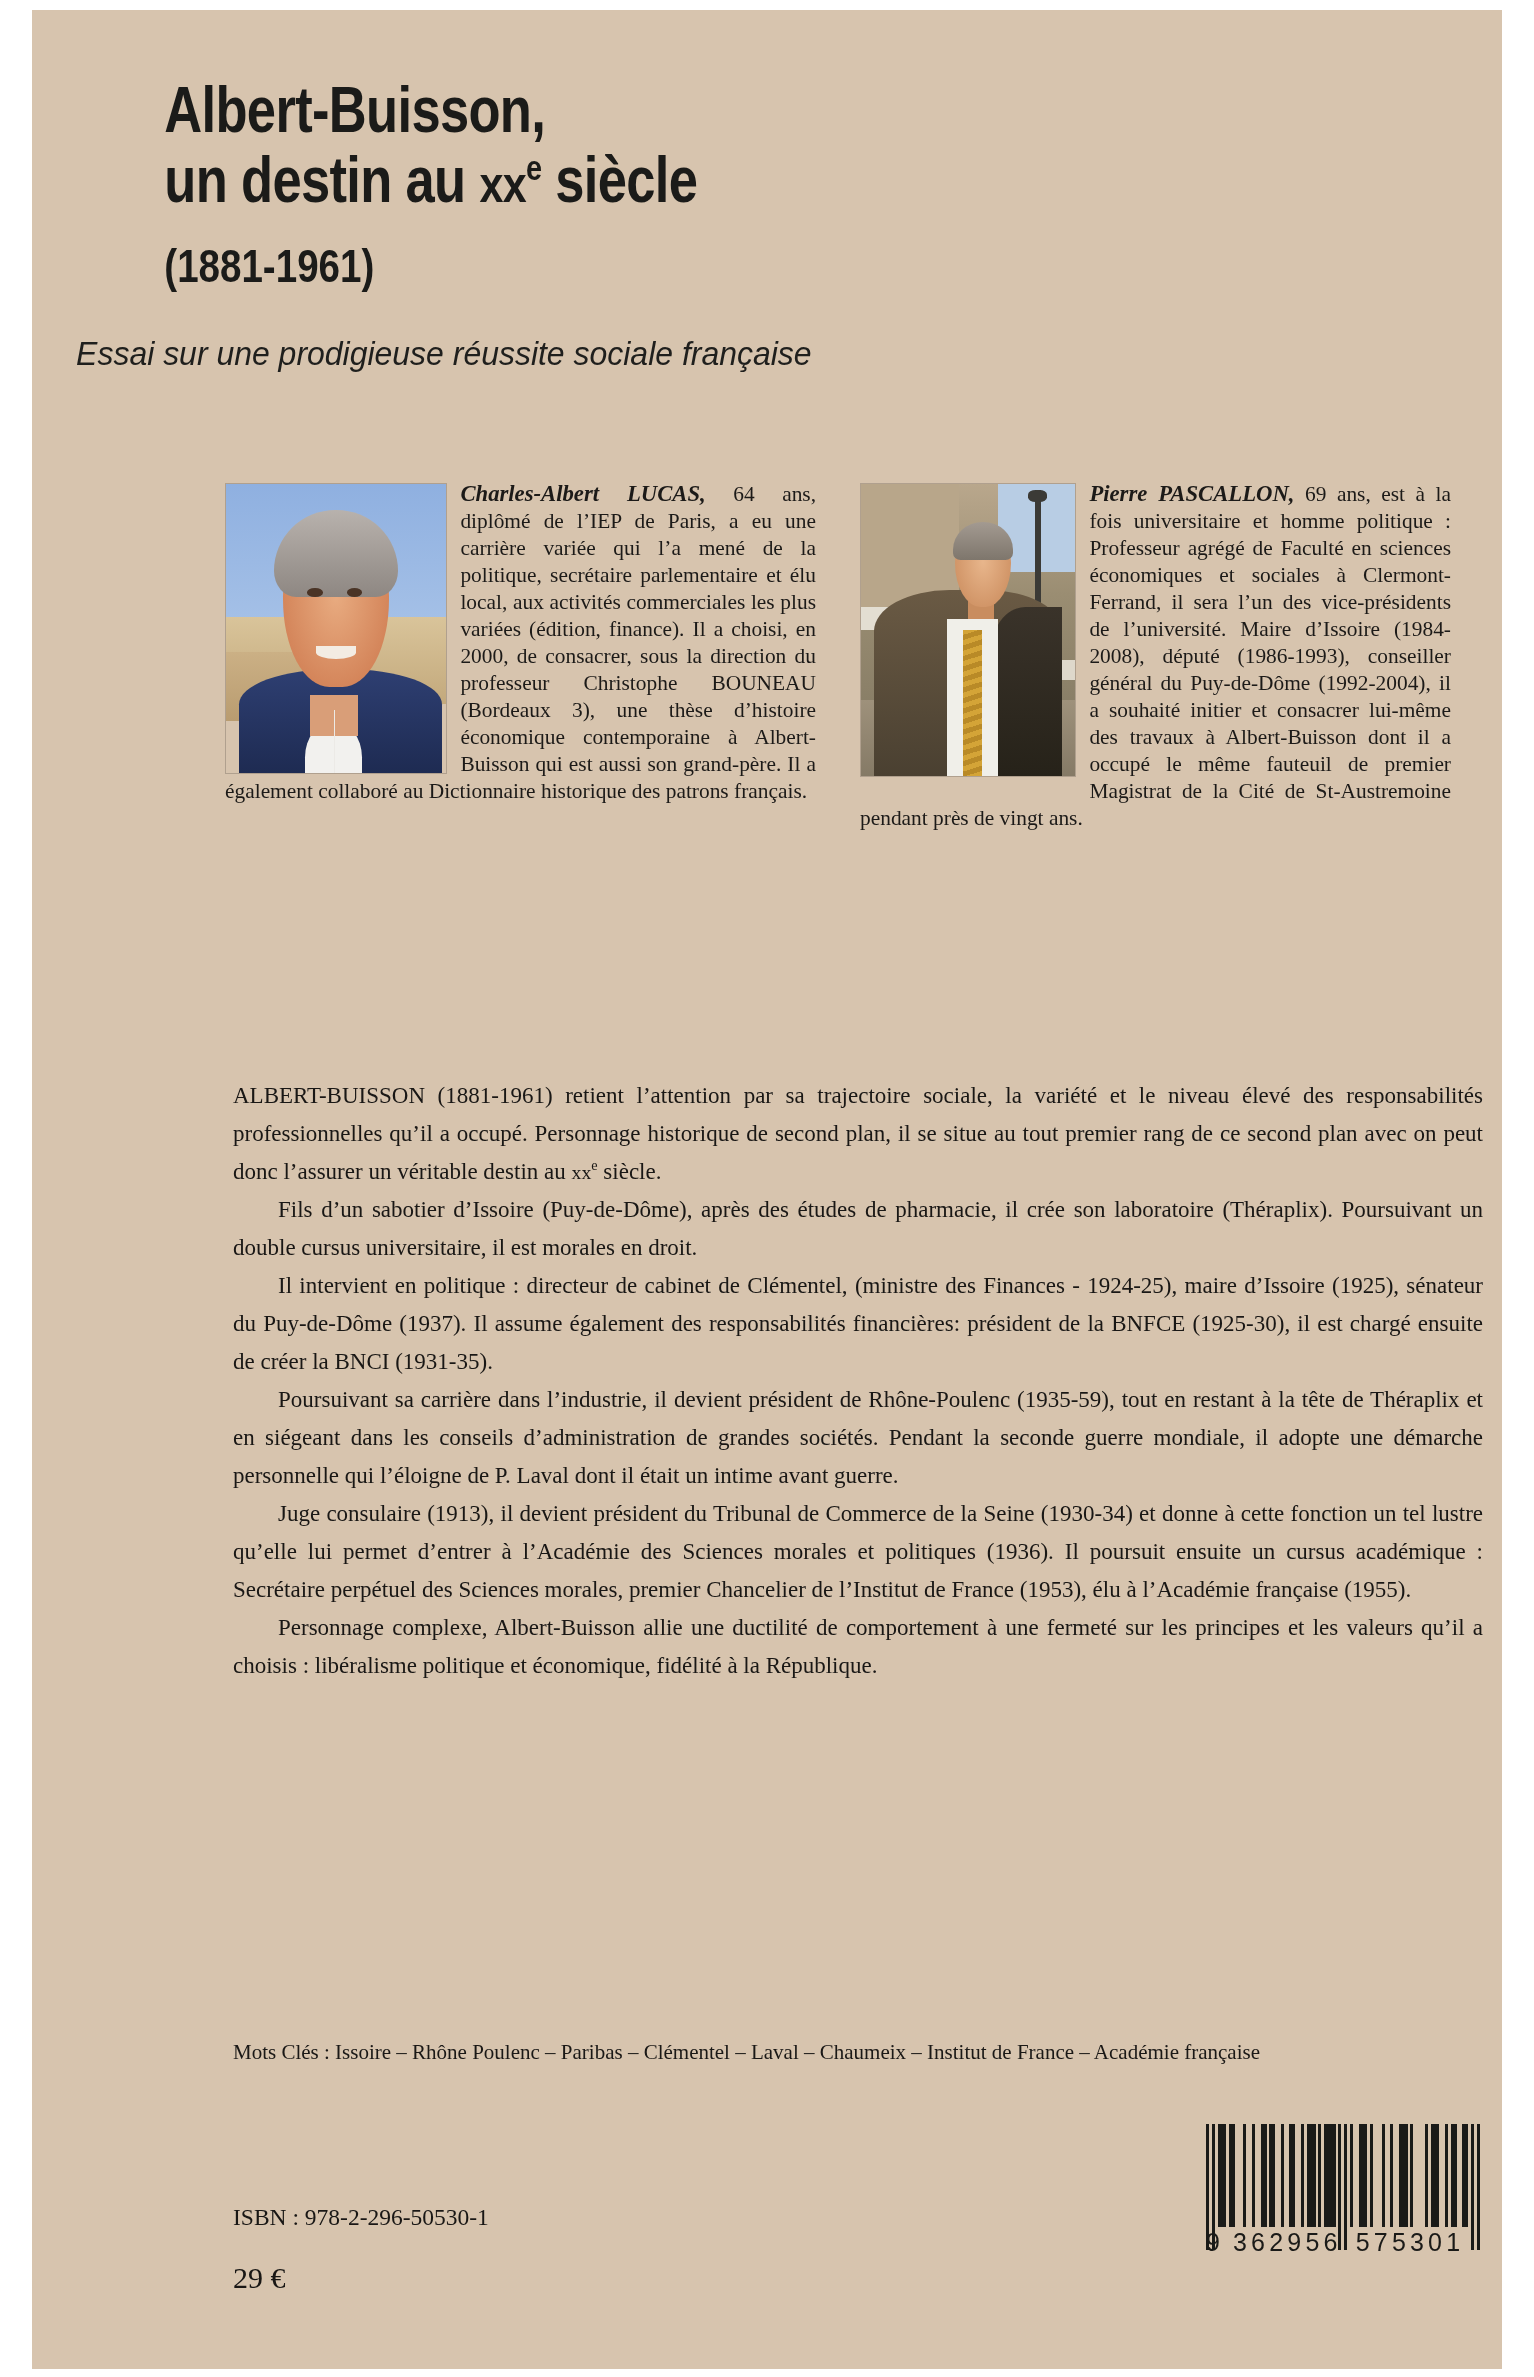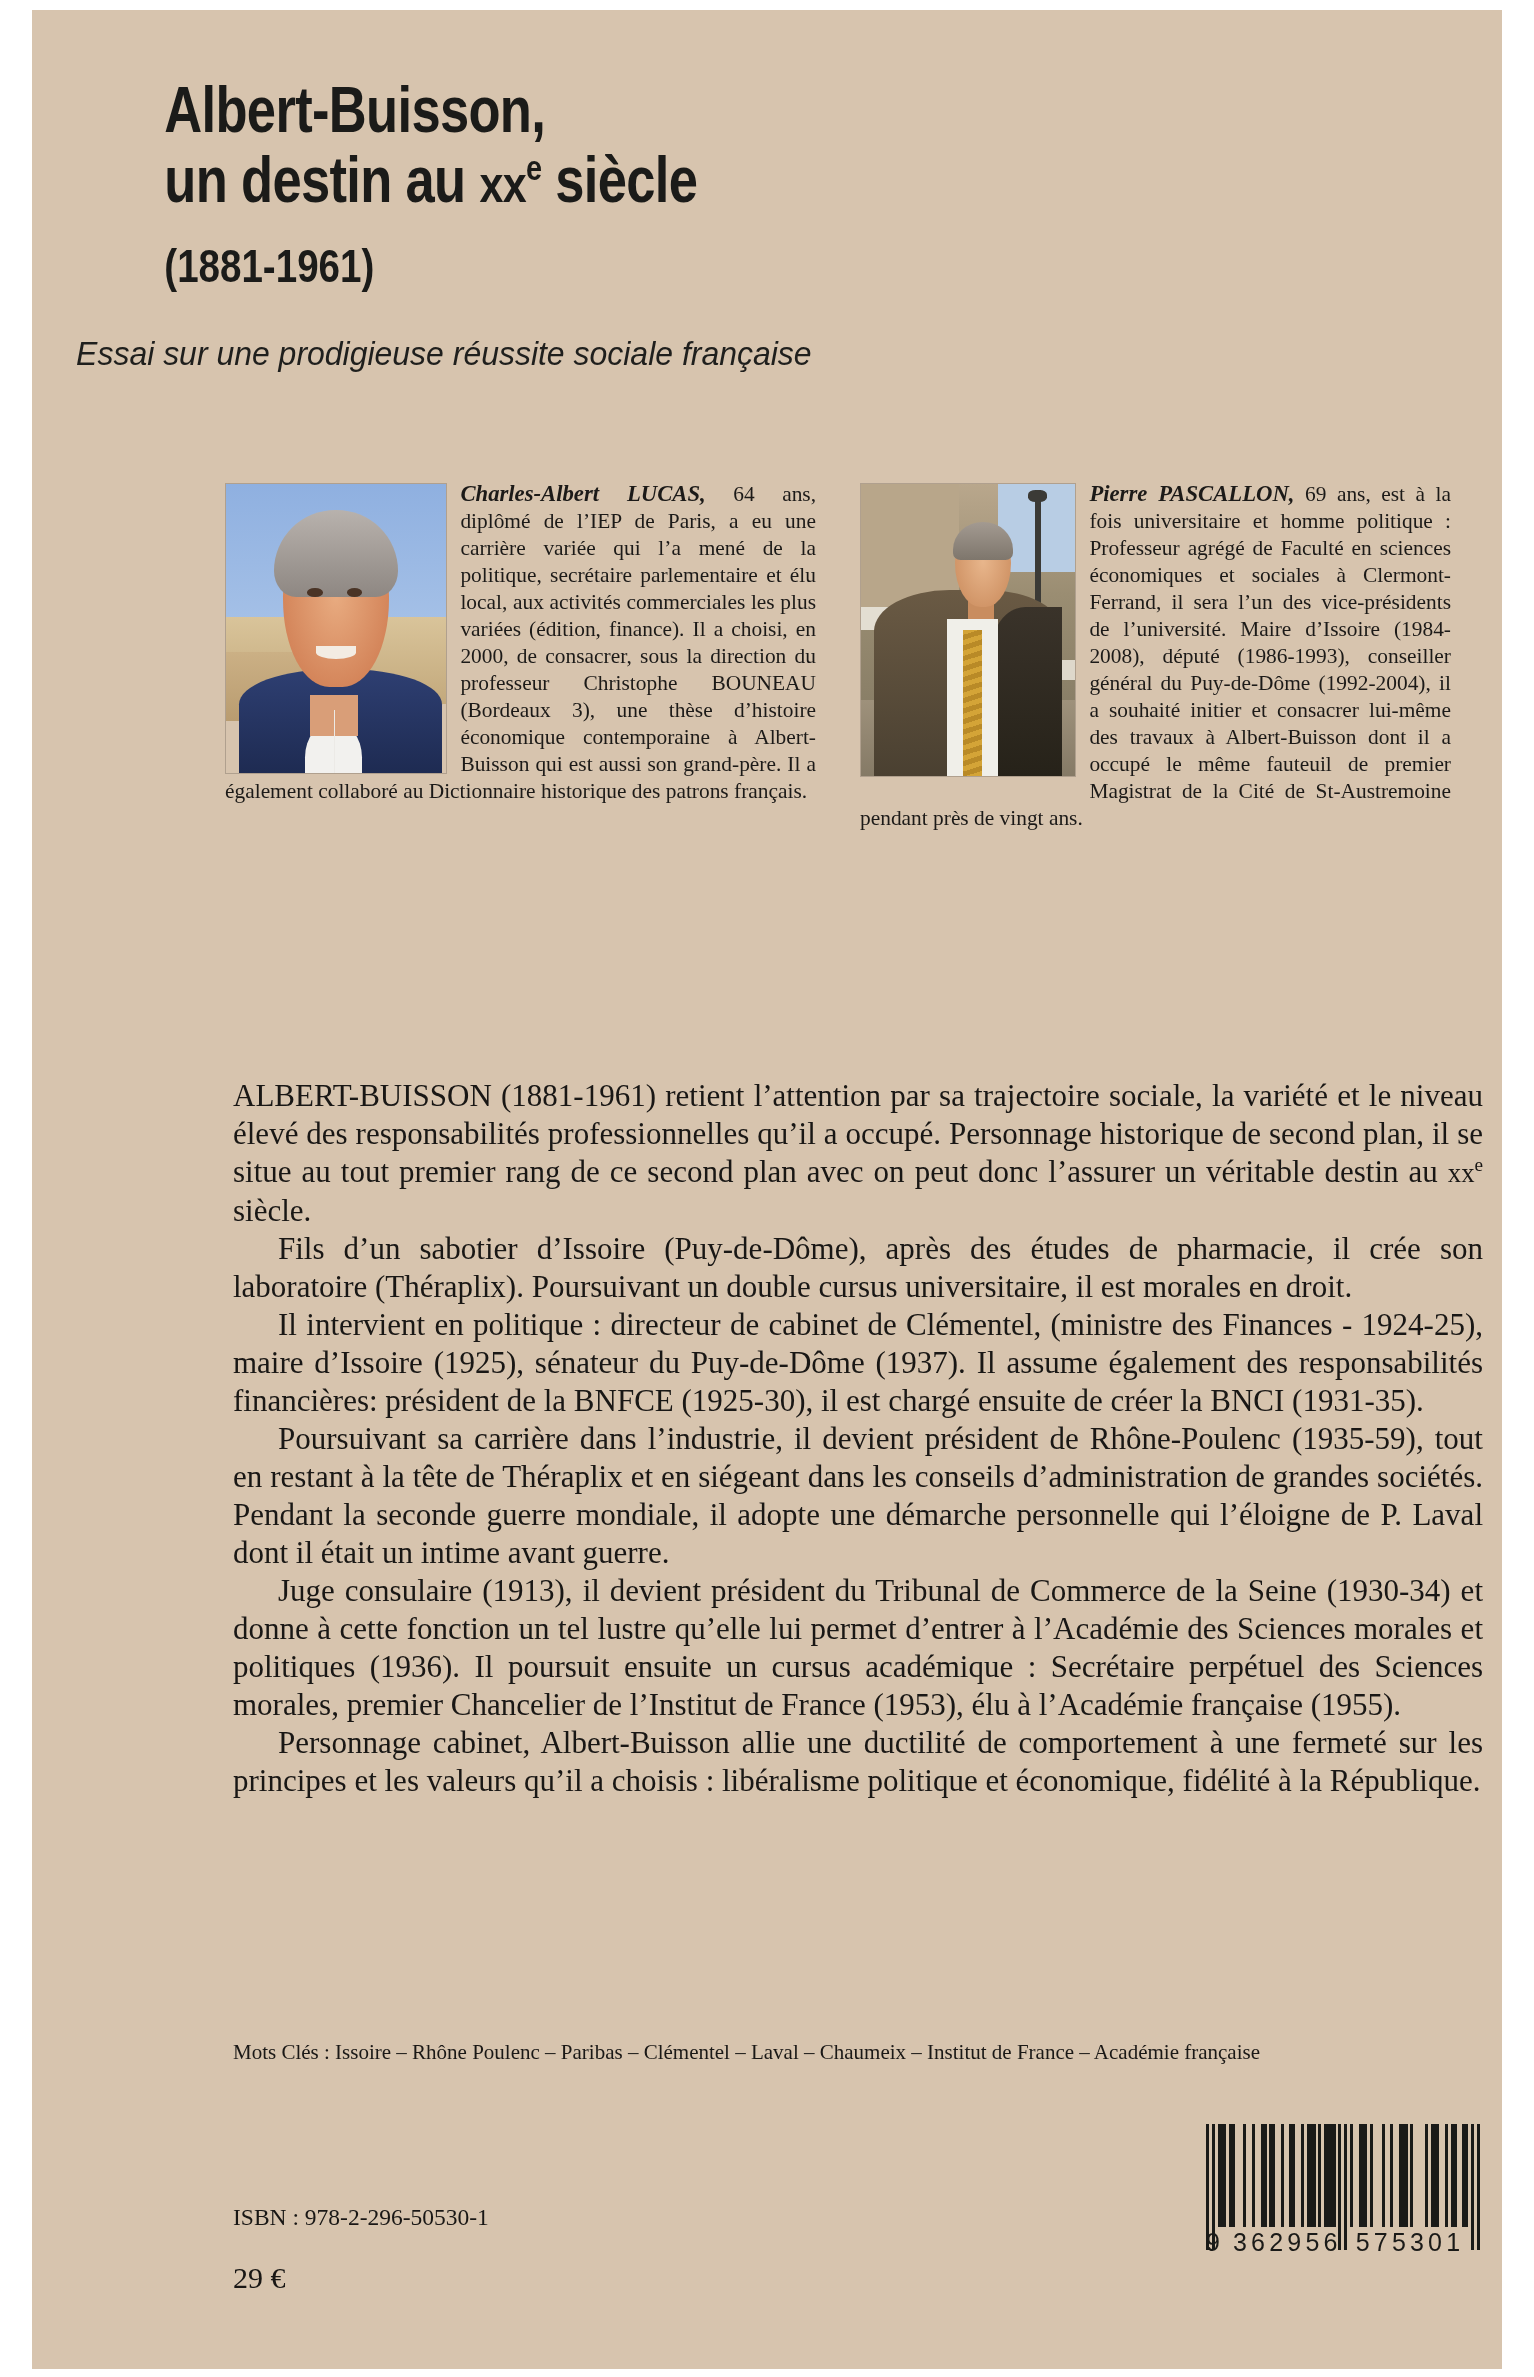--- a/index.html
+++ b/index.html
@@ -165,21 +165,21 @@
                  border-radius: 55% 55% 14% 14% / 80% 80% 20% 20%; }
   .p2-neck     { position:absolute; left:50%; top:38%; width:12%; height:8%;
                  background:#c98d5f; }
 
   
   .body-text {
     position: absolute;
     left: 201px;
     top: 1067px;
     width: 1250px;
-    font-size: 31px;
+    font-size: 23px;
     line-height: 38px;
     text-align: justify;
     color: #191715;
     font-family: "Liberation Serif", serif;
   }
   .body-text p { margin: 0; }
   .body-text p.indent { text-indent: 45px; }
   .sup { font-size: 0.62em; vertical-align: super; line-height: 0; }
   .sc  { font-size: 0.86em; }
 
@@ -309,21 +309,21 @@
     </div>
 
   </div>
 
   <div class="body-text">
     <p><span>ALBERT-BUISSON (1881-1961) retient l’attention par sa trajectoire sociale, la variété et le niveau élevé des responsabilités professionnelles qu’il a occupé. Personnage historique de second plan, il se situe au tout premier rang de ce second plan avec on peut donc l’assurer un véritable destin au </span><span class="sc">xx</span><span class="sup">e</span><span> siècle.</span></p>
     <p class="indent">Fils d’un sabotier d’Issoire (Puy-de-Dôme), après des études de pharmacie, il crée son laboratoire (Théraplix). Poursuivant un double cursus universitaire, il est morales en droit.</p>
     <p class="indent">Il intervient en politique : directeur de cabinet de Clémentel, (ministre des Finances - 1924-25), maire d’Issoire (1925), sénateur du Puy-de-Dôme (1937). Il assume également des responsabilités financières: président de la BNFCE (1925-30), il est chargé ensuite de créer la BNCI (1931-35).</p>
     <p class="indent">Poursuivant sa carrière dans l’industrie, il devient président de Rhône-Poulenc (1935-59), tout en restant à la tête de Théraplix et en siégeant dans les conseils d’administration de grandes sociétés. Pendant la seconde guerre mondiale, il adopte une démarche personnelle qui l’éloigne de P. Laval dont il était un intime avant guerre.</p>
     <p class="indent">Juge consulaire (1913), il devient président du Tribunal de Commerce de la Seine (1930-34) et donne à cette fonction un tel lustre qu’elle lui permet d’entrer à l’Académie des Sciences morales et politiques (1936). Il poursuit ensuite un cursus académique : Secrétaire perpétuel des Sciences morales, premier Chancelier de l’Institut de France (1953), élu à l’Académie française (1955).</p>
-    <p class="indent">Personnage cabinet, Albert-Buisson allie une ductilité de comportement à une fermeté sur les principes et les valeurs qu’il a choisis : libéralisme politique et économique, fidélité à la République.</p>
+    <p class="indent">Personnage complexe, Albert-Buisson allie une ductilité de comportement à une fermeté sur les principes et les valeurs qu’il a choisis : libéralisme politique et économique, fidélité à la République.</p>
   </div>
 
   <div class="keywords">Mots Clés : Issoire – Rhône Poulenc – Paribas – Clémentel – Laval – Chaumeix – Institut de France – Académie française</div>
 
   <div class="isbn">ISBN : 978-2-296-50530-1</div>
   <div class="price">29 €</div>
 
   <div class="barcode-wrap">
     <div class="barcode-bars" id="barcode-bars">
         <i class="" style="left:0px;width:3.2px;"></i>

